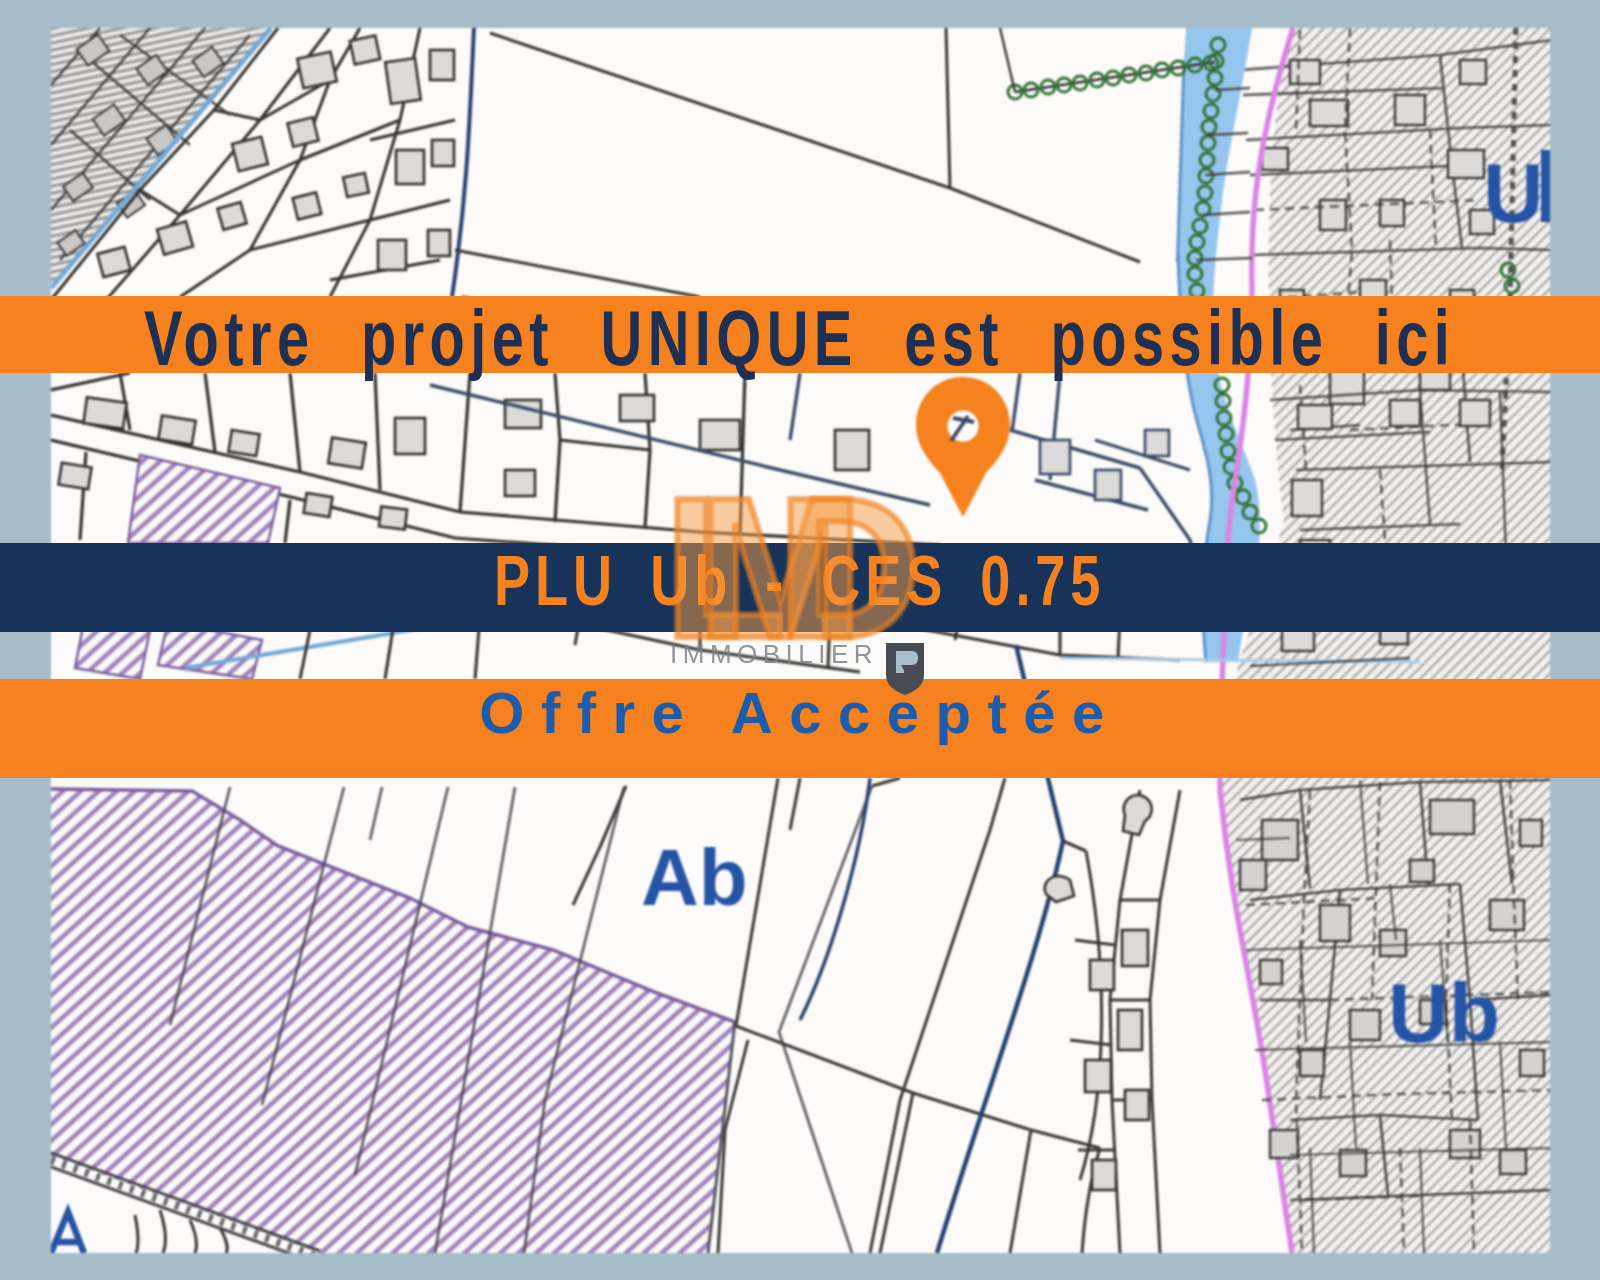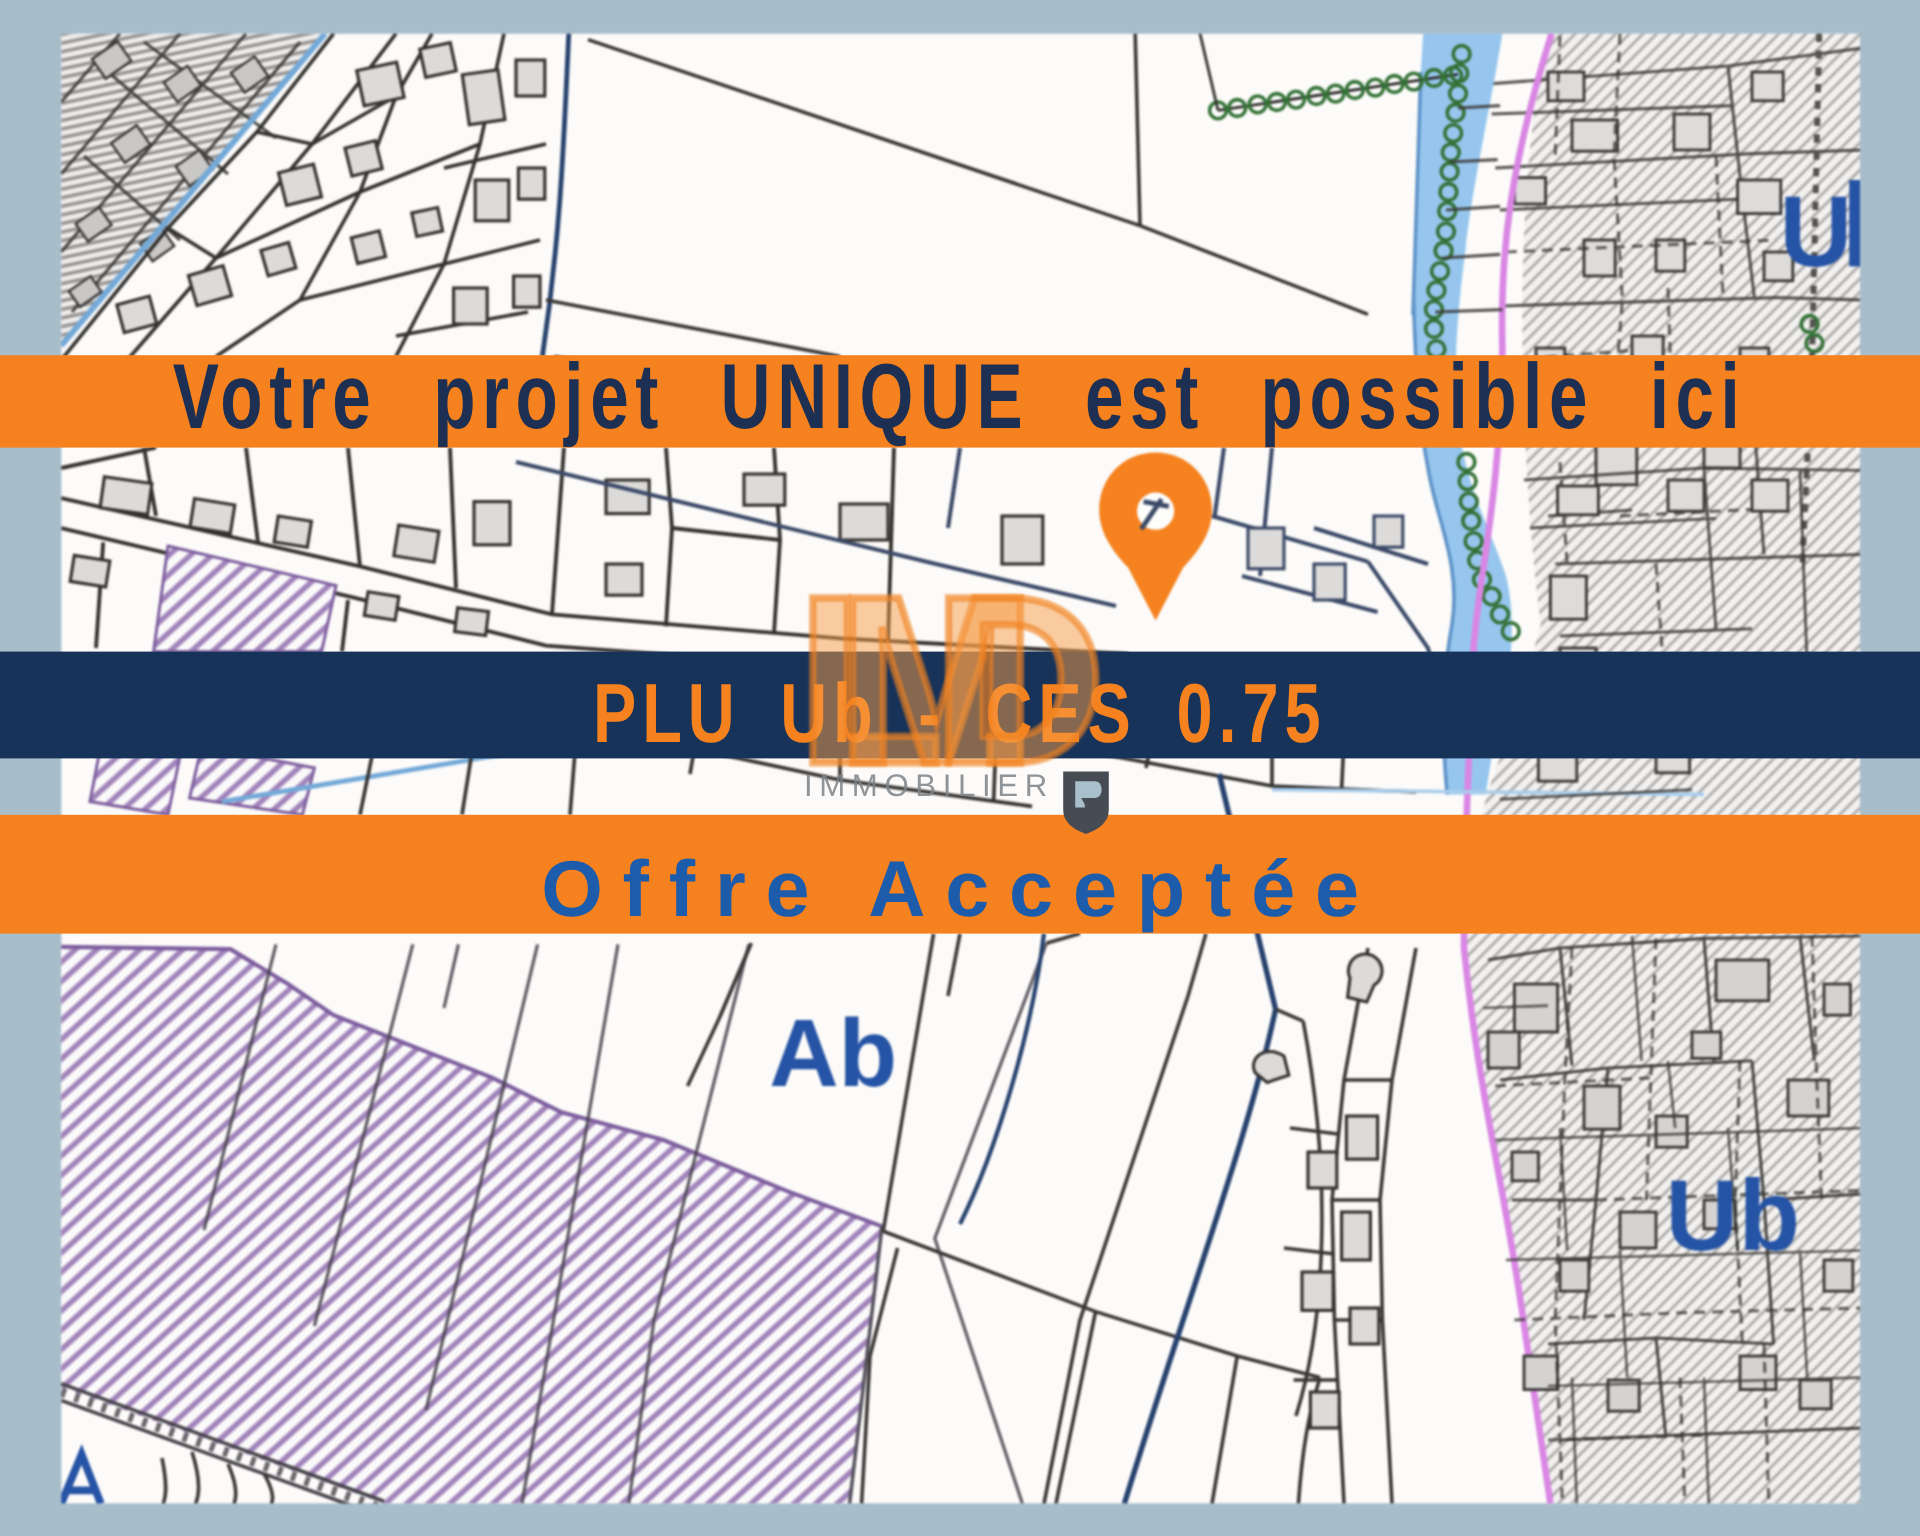--- a/index.html
+++ b/index.html
@@ -1,28 +1,28 @@
 <!DOCTYPE html>
 <html><head>
 <meta charset="utf-8">
 <style>
   html,body{margin:0;padding:0}
   body{width:1600px;height:1280px;position:relative;background:#a7bdca;
        font-family:"Liberation Sans",sans-serif;overflow:hidden}
   #map{position:absolute;left:0;top:0;filter:blur(0.8px)}
-  .banner{position:absolute;left:0;width:1600px;display:flex;align-items:flex-end;justify-content:center}
+  .banner{position:absolute;left:0;width:1600px;display:flex;align-items:flex-start;justify-content:center}
   .banner .t{filter:blur(0.5px)}
   #b1{top:296px;height:77px;background:#f5821f}
   #b1 .t{font-weight:bold;font-size:74px;color:#1d2f52;white-space:nowrap;
         transform:scale(0.78,1.04);letter-spacing:7px;word-spacing:32px}
   #b2{top:543px;height:89px;background:#17335a}
   #b2 .t{font-weight:bold;font-size:66px;color:#f5821f;white-space:nowrap;
         transform:scale(0.82,1.06);letter-spacing:6px;word-spacing:16px}
   #b3{top:679px;height:99px;background:#f5821f}
-  #b3 .t{font-weight:bold;font-size:66px;color:#1d5cab;white-space:nowrap;
+  #b3 .t{font-weight:bold;font-size:58px;color:#1d5cab;white-space:nowrap;
         letter-spacing:16.5px}
   #lmd{position:absolute;left:0;top:0;width:0;height:0}
   #lmd span{position:absolute;font-size:200px;font-weight:bold;line-height:1;
        color:rgba(246,155,70,0.5);-webkit-text-stroke:6px rgba(241,130,32,0.66);
        filter:blur(0.8px)}
   #lmd .l{left:664px;top:468px}
   #lmd .m{left:697px;top:468px}
   #lmd .d{left:777px;top:468px}
   #immo{position:absolute;left:670px;top:639px;font-size:26px;color:rgba(125,130,136,0.85);
        letter-spacing:5.5px;font-weight:normal;filter:blur(0.6px)}

